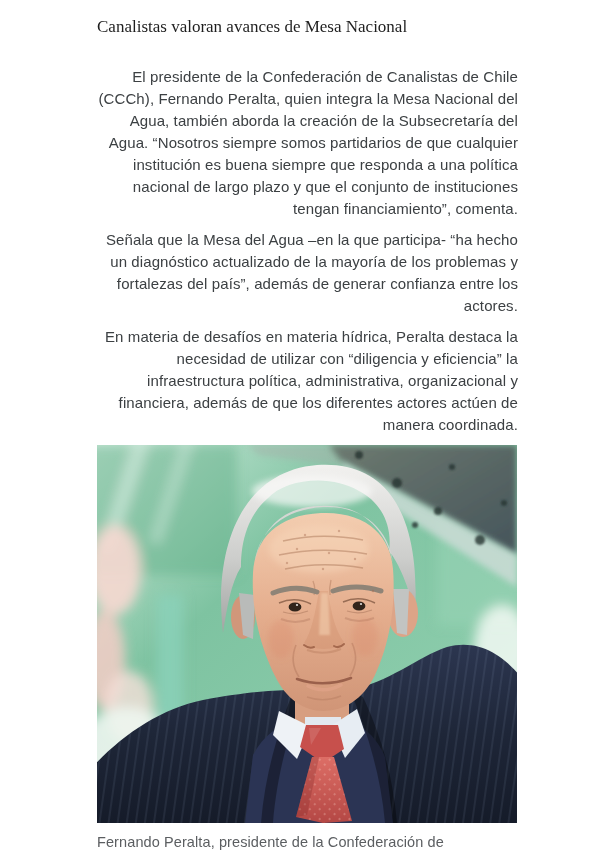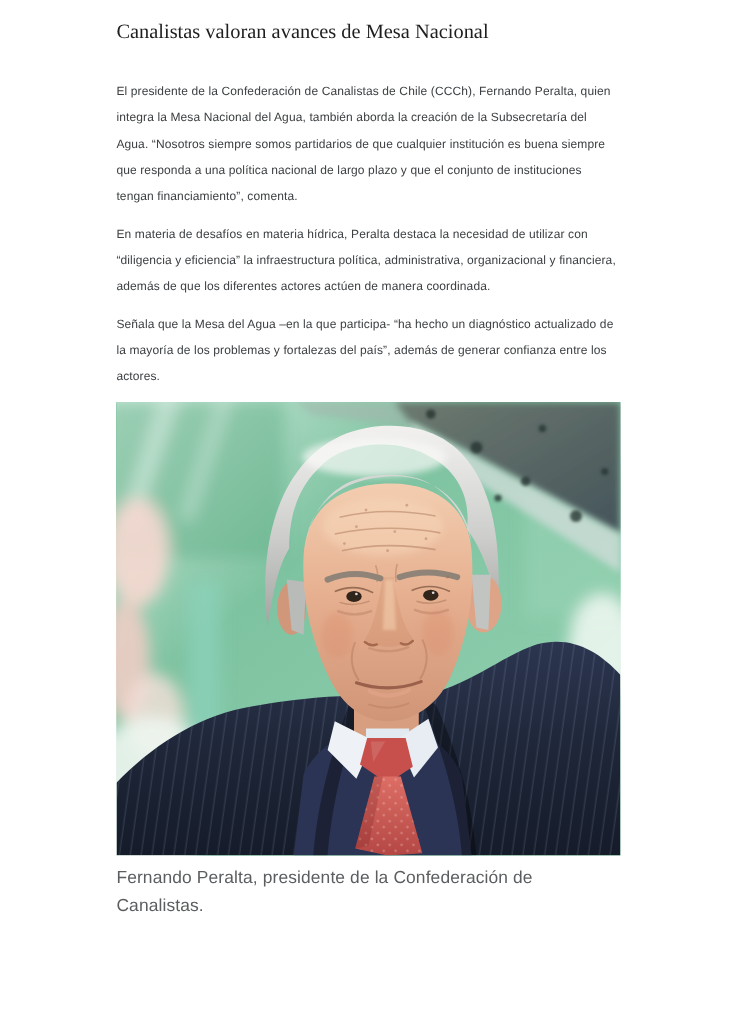--- a/index.html
+++ b/index.html
@@ -17,25 +17,26 @@
   }
   .article-title {
     font-family: "Liberation Serif", "DejaVu Serif", serif;
     font-size: 17px;
     font-weight: 400;
     color: var(--title-color, #1e1e1e);
     line-height: 20px;
     margin-bottom: 29px;
   }
   .article-paragraph {
-    font-size: 10px;
+    font-size: 15px;
     line-height: 22px;
     color: var(--body-text, #3c4043);
     margin-bottom: 9px;
     letter-spacing: 0.1px;
+    text-align: right;
   }
   .photo-figure { margin-top: 5px; }
   .photo {
     width: 420px;
     height: 378px;
     overflow: hidden;
     background: var(--photo-bg-green, #7cc2a0);
     line-height: 0;
   }
   .photo svg { display: block; }
@@ -51,22 +52,22 @@
 </style>
 </head>
 <body>
 
 <div class="page">
   <div class="content">
 
     <h1 class="article-title">Canalistas valoran avances de Mesa Nacional</h1>
 
     <p class="article-paragraph">El presidente de la Confederación de Canalistas de Chile (CCCh), Fernando Peralta, quien integra la Mesa Nacional del Agua, también aborda la creación de la Subsecretaría del Agua. “Nosotros siempre somos partidarios de que cualquier institución es buena siempre que responda a una política nacional de largo plazo y que el conjunto de instituciones tengan financiamiento”, comenta.</p>
+    <p class="article-paragraph">Señala que la Mesa del Agua –en la que participa- “ha hecho un diagnóstico actualizado de la mayoría de los problemas y fortalezas del país”, además de generar confianza entre los actores.</p>
     <p class="article-paragraph">En materia de desafíos en materia hídrica, Peralta destaca la necesidad de utilizar con “diligencia y eficiencia” la infraestructura política, administrativa, organizacional y financiera, además de que los diferentes actores actúen de manera coordinada.</p>
-    <p class="article-paragraph">Señala que la Mesa del Agua –en la que participa- “ha hecho un diagnóstico actualizado de la mayoría de los problemas y fortalezas del país”, además de generar confianza entre los actores.</p>
 
     <figure class="photo-figure">
       <div class="photo">
         <svg viewBox="0 0 420 378" width="420" height="378" role="img" aria-label="Fernando Peralta, presidente de la Confederación de Canalistas.">
           <defs>
             <linearGradient id="bgGrad" x1="0" y1="0" x2="1" y2="1">
               <stop offset="0" stop-color="#cdeadb"></stop>
               <stop offset="0.35" stop-color="#7ec3a1"></stop>
               <stop offset="0.7" stop-color="#8acbaa"></stop>
               <stop offset="1" stop-color="#b7e0ca"></stop>

